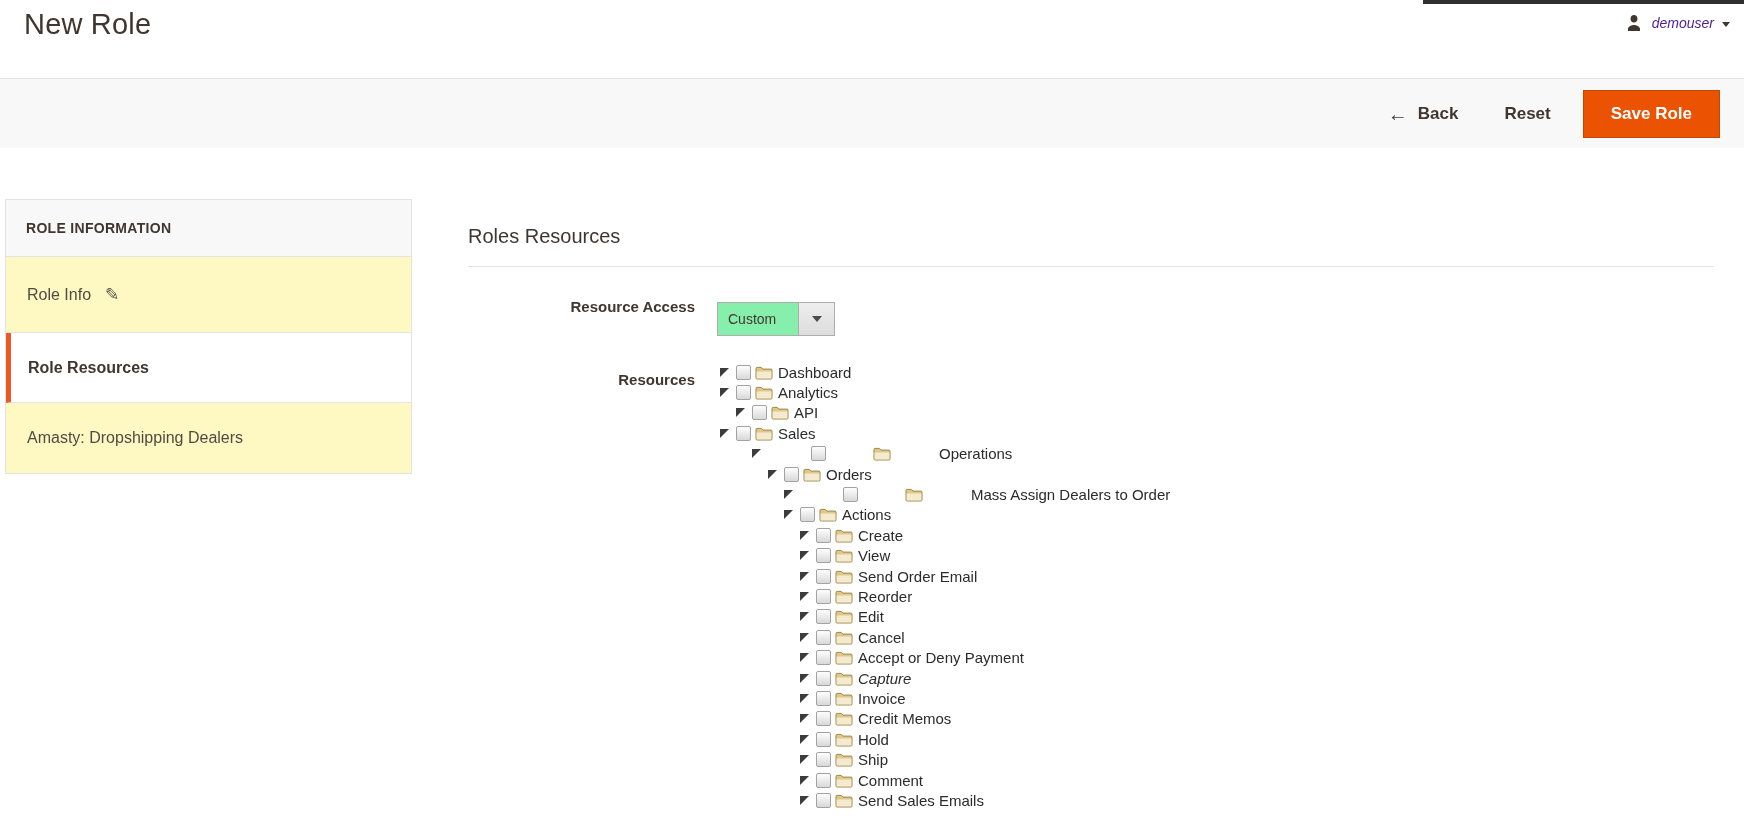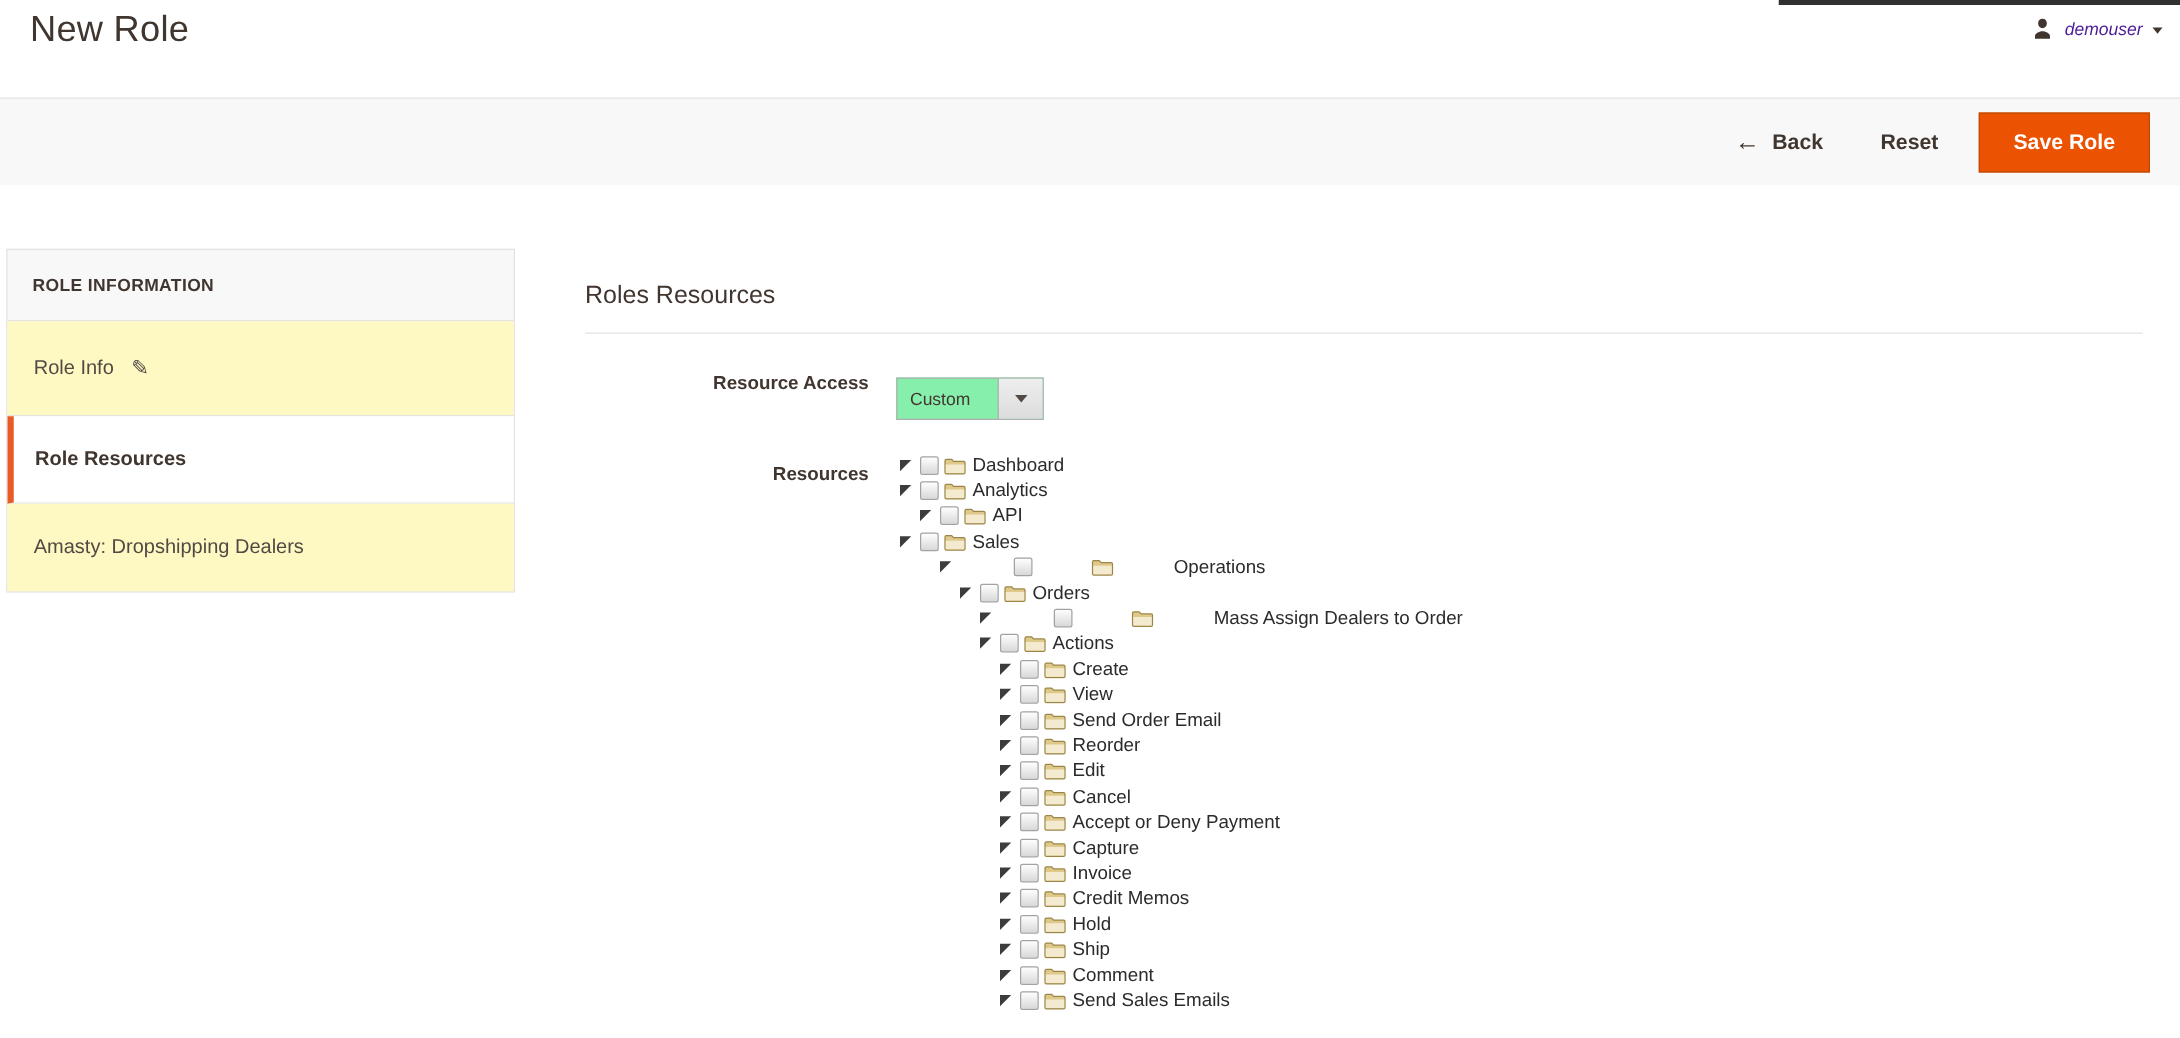--- a/index.html
+++ b/index.html
@@ -286,21 +286,21 @@
     <span class="toggle"></span>
     <span class="cb"></span>
     <span class="folder">
       <svg viewBox="0 0 18 15" width="18" height="15">
         <path d="M1 3.6 Q1 2.4 2.1 2.4 L6.3 2.4 L7.9 4.1 L15.9 4.1 Q17 4.1 17 5.2 L17 12.9 Q17 14 15.9 14 L2.1 14 Q1 14 1 12.9 Z" fill="#dfc98a" stroke="#9b8648" stroke-width="1"></path>
         <path d="M1.6 6.6 L16.4 6.6 L16.4 12.9 Q16.4 13.4 15.9 13.4 L2.1 13.4 Q1.6 13.4 1.6 12.9 Z" fill="#f4ead0"></path>
       </svg>
     </span>
     <span class="tlabel">Accept or Deny Payment</span>
   </div>
-      <div class="tree-row" style="padding-left: 80px;">
+      <div class="tree-row" style="padding-left: 80px; font-style: italic;">
     <span class="toggle"></span>
     <span class="cb"></span>
     <span class="folder">
       <svg viewBox="0 0 18 15" width="18" height="15">
         <path d="M1 3.6 Q1 2.4 2.1 2.4 L6.3 2.4 L7.9 4.1 L15.9 4.1 Q17 4.1 17 5.2 L17 12.9 Q17 14 15.9 14 L2.1 14 Q1 14 1 12.9 Z" fill="#dfc98a" stroke="#9b8648" stroke-width="1"></path>
         <path d="M1.6 6.6 L16.4 6.6 L16.4 12.9 Q16.4 13.4 15.9 13.4 L2.1 13.4 Q1.6 13.4 1.6 12.9 Z" fill="#f4ead0"></path>
       </svg>
     </span>
     <span class="tlabel">Capture</span>
   </div>

